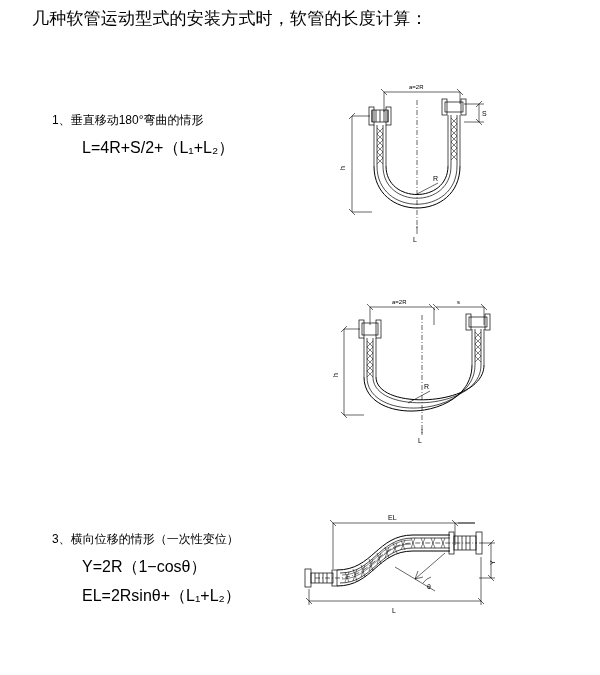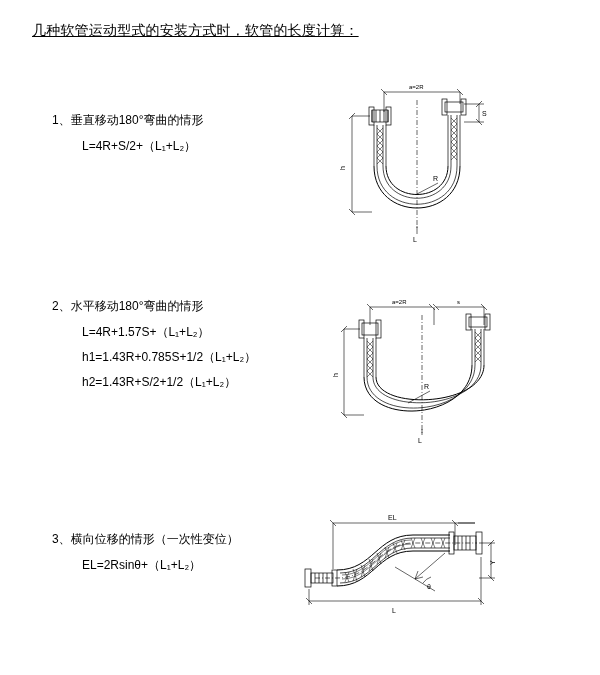--- a/index.html
+++ b/index.html
@@ -15,36 +15,35 @@
     color: #000000;
     overflow: hidden;
   }
   .page {
     position: absolute;
     inset: 0;
   }
   .heading {
     position: absolute;
     left: 32px;
-    top: 22px;
-    font-size: 14px;
+    top: 7px;
+    font-size: 17px;
     letter-spacing: 0.2px;
     white-space: nowrap;
-    text-decoration: underline;
   }
   .section {
     position: absolute;
   }
   .sec-title {
     font-size: 12px;
     white-space: nowrap;
     margin-bottom: 9px;
   }
   .formula {
-    font-size: 12px;
+    font-size: 16px;
     white-space: nowrap;
     margin-left: 30px;
     margin-bottom: 8px;
   }
 
   .fig {
     position: absolute;
   }
   svg { display: block; }
   .ln { stroke: #000; fill: none; }
@@ -127,26 +126,20 @@
       <path class="dim" d="M164,37 L170,31 M164,49 L170,55"></path>
       <text class="lbl" x="170" y="46">S</text>
       <path class="dim" d="M152,34 L172,34"></path>
       <path class="dim" d="M152,52 L172,52"></path>
 
       <text class="lbl" x="101" y="172">L</text>
       <path class="dim" d="M105,156 L105,164"></path>
     </svg>
   </div>
 
-  <div class="section" style="left:52px; top:298px;">
-    <div class="sec-title">2、水平移动180°弯曲的情形</div>
-    <div class="formula">L=4R+1.57S+（L₁+L₂）</div>
-    <div class="formula">h1=1.43R+0.785S+1/2（L₁+L₂）</div>
-    <div class="formula">h2=1.43R+S/2+1/2（L₁+L₂）</div>
-  </div>
 
   <div class="fig" style="left:312px; top:285px;">
     <svg width="190" height="165" viewBox="0 0 190 165">
 
       <path class="dim" d="M58,22 L120,22"></path>
       <path class="dim" d="M55,19 L61,25 M117,19 L123,25"></path>
       <text class="lbl-sm" x="80" y="19">a=2R</text>
       <path class="dim" d="M124,22 L172,22"></path>
       <path class="dim" d="M121,19 L127,25 M169,19 L175,25"></path>
       <text class="lbl-sm" x="145" y="19">s</text>
@@ -195,20 +188,21 @@
       <path class="dim" d="M32,44 L48,44"></path>
       <path class="dim" d="M32,130 L52,130"></path>
 
       <text class="lbl" x="106" y="158">L</text>
       <path class="dim" d="M110,144 L110,150"></path>
     </svg>
   </div>
 
   <div class="section" style="left:52px; top:531px;">
     <div class="sec-title">3、横向位移的情形（一次性变位）</div>
+    <div class="formula">Y=2R（1−cosθ）</div>
     <div class="formula">EL=2Rsinθ+（L₁+L₂）</div>
   </div>
 
   <div class="fig" style="left:295px; top:505px;">
     <svg width="210" height="125" viewBox="0 0 210 125">
 
       <path class="dim" d="M38,18 L160,18"></path>
       <path class="dim" d="M35,15 L41,21 M157,15 L163,21"></path>
       <text class="lbl" x="93" y="15">EL</text>
       <path class="dim" d="M38,18 L38,64"></path>

